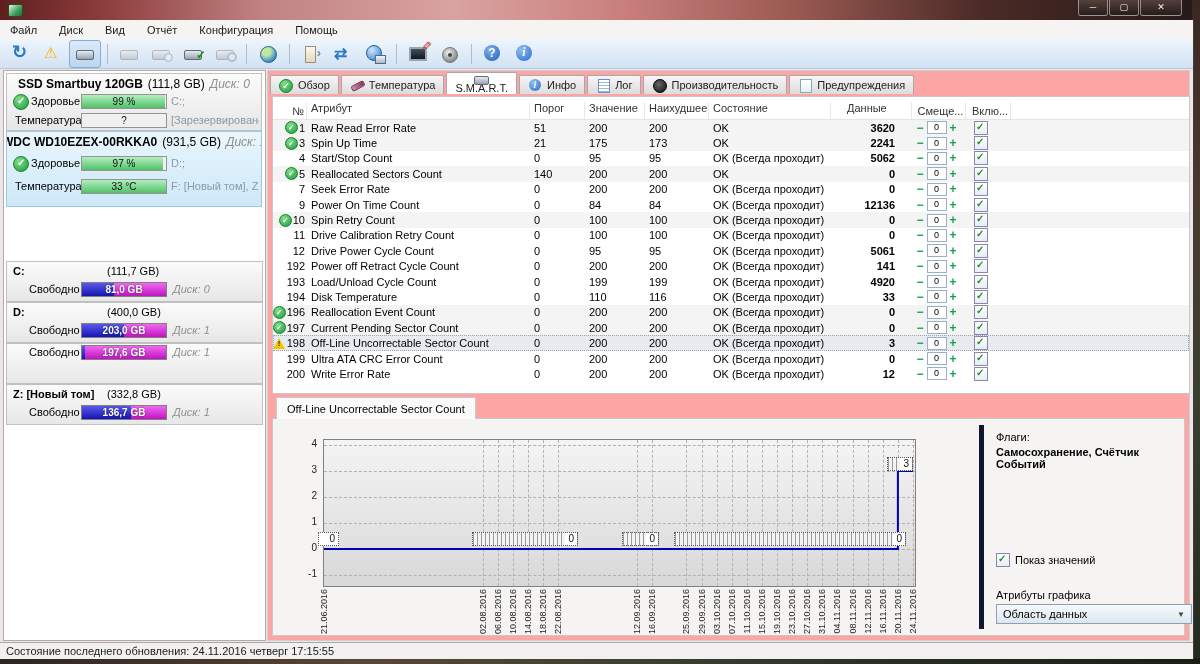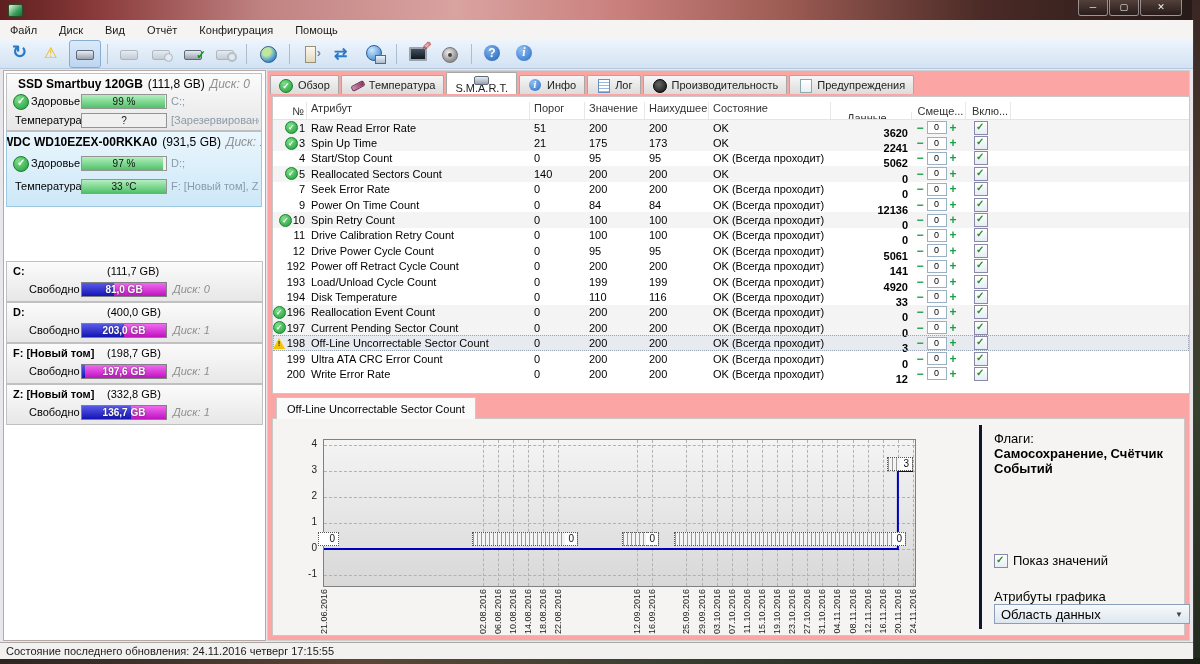--- a/index.html
+++ b/index.html
@@ -124,21 +124,21 @@
   .thead>div{border-right:1px solid #e8e8e8;padding-left:4px;white-space:nowrap;overflow:hidden;}
   .trow{display:flex;height:15.4px;align-items:center;white-space:nowrap;}
   .trow.shaded{background:#f4f4f4;}
   .trow.selected{background:#e7ebf0;outline:1px dotted #9aa6b4;outline-offset:-1px;}
   .c-num{width:34px;display:flex;align-items:center;justify-content:flex-end;padding-right:2px;box-sizing:border-box;gap:1px;}
   .c-attr{width:223px;padding-left:4px;box-sizing:border-box;overflow:hidden;}
   .c-thr{width:55px;padding-left:4px;box-sizing:border-box;}
   .c-val{width:60px;padding-left:4px;box-sizing:border-box;}
   .c-worst{width:64px;padding-left:4px;box-sizing:border-box;}
   .c-stat{width:122px;padding-left:4px;box-sizing:border-box;overflow:hidden;}
-  .c-data{width:81px;text-align:right;padding-right:4px;box-sizing:border-box;font-weight:700;margin-top:10px;}
+  .c-data{width:81px;text-align:right;padding-right:17px;box-sizing:border-box;font-weight:700;}
   .c-data.hdr{font-weight:400;text-align:left;padding-left:16px;}
   .c-spin{width:49px;display:flex;align-items:center;justify-content:center;gap:2px;}
   .c-chk{width:40px;display:flex;align-items:center;justify-content:center;}
   .rowico{position:relative;width:13px;height:13px;flex:0 0 13px;}
   .rowico.icon-ok::before{content:"✓";position:absolute;left:0;top:0;width:11px;height:11px;border-radius:50%;
     background:radial-gradient(circle at 35% 30%,#7fe08a,#1f9a3a);border:1px solid #17802e;color:#fff;font-size:8px;font-weight:700;text-align:center;line-height:11px;}
   .rowico.icon-warn::before{content:"";position:absolute;left:0;top:1px;width:0;height:0;
     border-left:6px solid transparent;border-right:6px solid transparent;border-bottom:11px solid #f5c400;}
   .rowico.icon-warn::after{content:"!";position:absolute;left:5px;top:2px;font-size:8px;font-weight:700;color:#333;}
   .sm,.sp{color:#18a048;font-weight:700;font-size:12px;width:9px;text-align:center;line-height:12px;}
@@ -152,21 +152,21 @@
   .plot{position:absolute;left:50px;top:20px;width:591px;height:146px;border:1px solid #808080;
     background:linear-gradient(#f4f4f4,#d8d8d8);overflow:hidden;}
   .gl-h{position:absolute;left:0;right:0;height:0;border-top:1px dashed #b2b2b2;}
   .gl-v{position:absolute;top:0;bottom:0;width:0;border-left:1px dashed #b2b2b2;}
   .ylab{position:absolute;width:24px;text-align:right;font-size:10px;color:#222;}
   .xlab{position:absolute;width:46px;height:10px;font-size:9px;color:#222;text-align:right;
     transform:rotate(-90deg);transform-origin:left top;white-space:nowrap;}
   .vbox{position:absolute;height:14px;border:1px dotted #555;background:#fff;display:flex;align-items:center;justify-content:flex-end;box-sizing:border-box;}
   .vbox.hatch{background:repeating-linear-gradient(90deg,#9a9a9a 0 1px,#f4f4f4 1px 4px);}
   .vbox .lab{background:#fff;padding:0 3px;font-size:10px;line-height:12px;color:#111;}
-  .chart-controls{position:absolute;left:706px;top:6px;right:6px;bottom:6px;border-left:3px solid #0f172a;font-size:13px;}
+  .chart-controls{position:absolute;left:706px;top:6px;right:6px;bottom:6px;border-left:5px solid #0f172a;font-size:11px;}
   .flags-label{position:absolute;left:12px;top:6px;}
   .flags-value{position:absolute;left:12px;top:21px;font-weight:700;}
   .showvals{position:absolute;left:12px;top:128px;display:flex;align-items:center;gap:5px;}
   .attrs-label{position:absolute;left:12px;top:164px;}
   .dd{position:absolute;left:12px;top:179px;width:196px;height:20px;border:1px solid #8aa0b8;
     background:linear-gradient(#f8fafc,#dde6ef);display:flex;align-items:center;padding:0 6px;box-sizing:border-box;}
   .dd::after{content:"▼";margin-left:auto;font-size:8px;color:#444;}
   
   .statusbar{position:absolute;left:0;right:0;bottom:0;height:16px;background:#f2f1f0;border-top:1px solid #a8a8a8;
     font-size:11px;display:flex;align-items:center;padding-left:6px;color:#1a1a1a;}
@@ -375,24 +375,20 @@
                 <span class="pfree">Свободно</span>
                 <span class="pbar">
                   <span class="fill" style="width: 50%;"></span>
                   <span class="txt">203,0 GB</span>
                 </span>
                 <span class="pdisk">Диск: 1</span>
               </div>
             </div>
 
             <div class="ppanel" style="top: 272px;">
-              <div class="prow1">
-                <span class="pname">F: [Новый том]</span>
-                <span class="psize">(198,7 GB)</span>
-              </div>
               <div class="prow2">
                 <span class="pfree">Свободно</span>
                 <span class="pbar">
                   <span class="fill" style="width: 3%;"></span>
                   <span class="txt">197,6 GB</span>
                 </span>
                 <span class="pdisk">Диск: 1</span>
               </div>
             </div>
 

